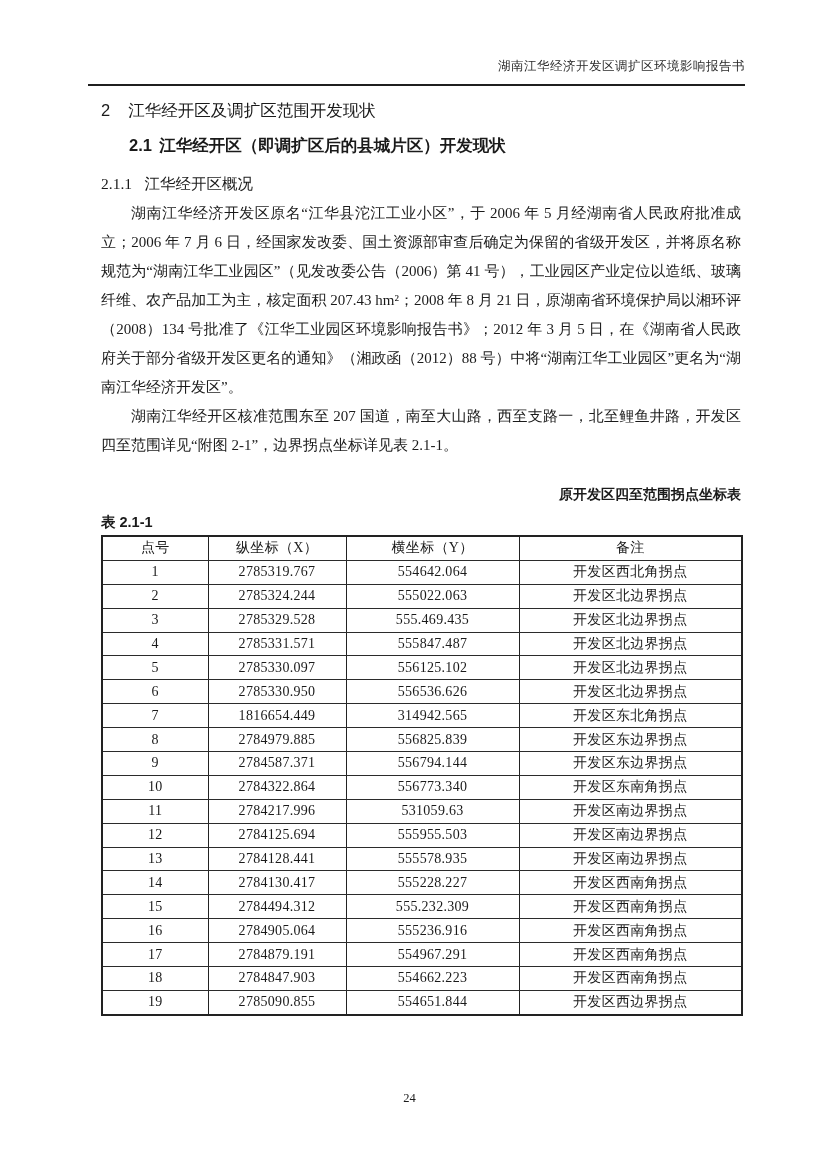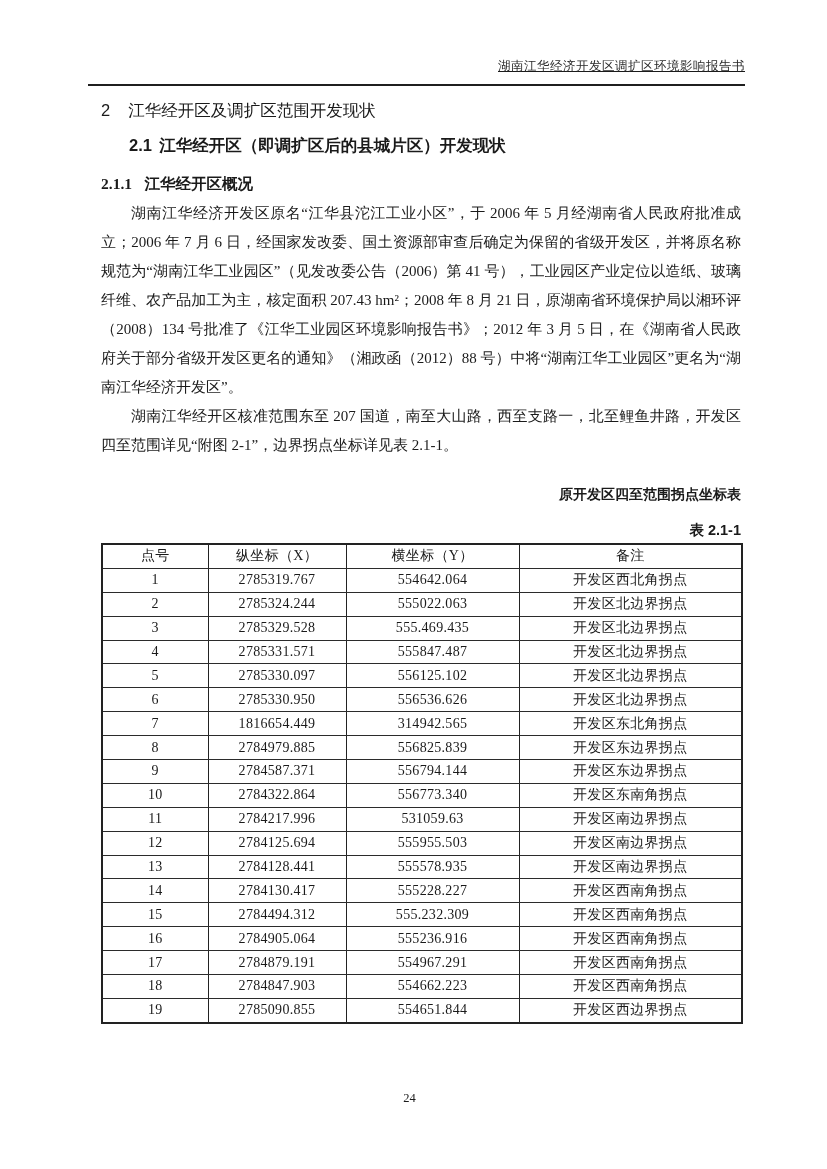--- a/index.html
+++ b/index.html
@@ -13,21 +13,20 @@
     overflow: hidden;
     margin: 0 auto;
   }
   
   .page-header {
     margin: 0 0 0 88px;
     width: 657px;
     padding-top: 58px;
     padding-bottom: 9px;
     border-bottom: 2.5px solid #1f1f1f;
-    text-decoration: underline;
   }
   .header-title {
     text-align: right;
     font-size: 12.5px;
     line-height: 17px;
     letter-spacing: 0.5px;
     color: #2a2a2a;
   }
   
   .content {
@@ -48,21 +47,21 @@
     font-weight: bold;
     font-size: 16.5px;
     line-height: 17px;
     margin-left: 28px;
   }
   .h2 .num { margin-right: 0.45em; }
   .h3 {
     margin-top: 22px;
     font-size: 15.5px;
     line-height: 16px;
-    font-weight: bold;
+    font-weight: normal;
   }
   .h3 .num { margin-right: 0.8em; }
   .body-para {
     margin: 0;
     margin-top: 7px;
     font-size: 15px;
     line-height: 29px;
     text-align: justify;
     text-indent: 2em;
   }
@@ -70,26 +69,25 @@
   
   .table-title {
     margin-top: 24px;
     text-align: right;
     font-family: "Liberation Sans", "DejaVu Sans", sans-serif;
     font-weight: bold;
     font-size: 14px;
     line-height: 21px;
   }
   .table-label {
-    margin-top: 16px;
+    margin-top: 8px;
     font-family: "Liberation Sans", "DejaVu Sans", sans-serif;
     font-weight: bold;
     font-size: 14.5px;
     line-height: 18px;
-    text-align: right;
   }
   table.coord-table {
     margin-top: 4px;
     width: 640px;
     border-collapse: collapse;
     border: 2px solid #222222;
     table-layout: fixed;
   }
   .coord-table col.c1 { width: 106px; }
   .coord-table col.c2 { width: 138px; }

